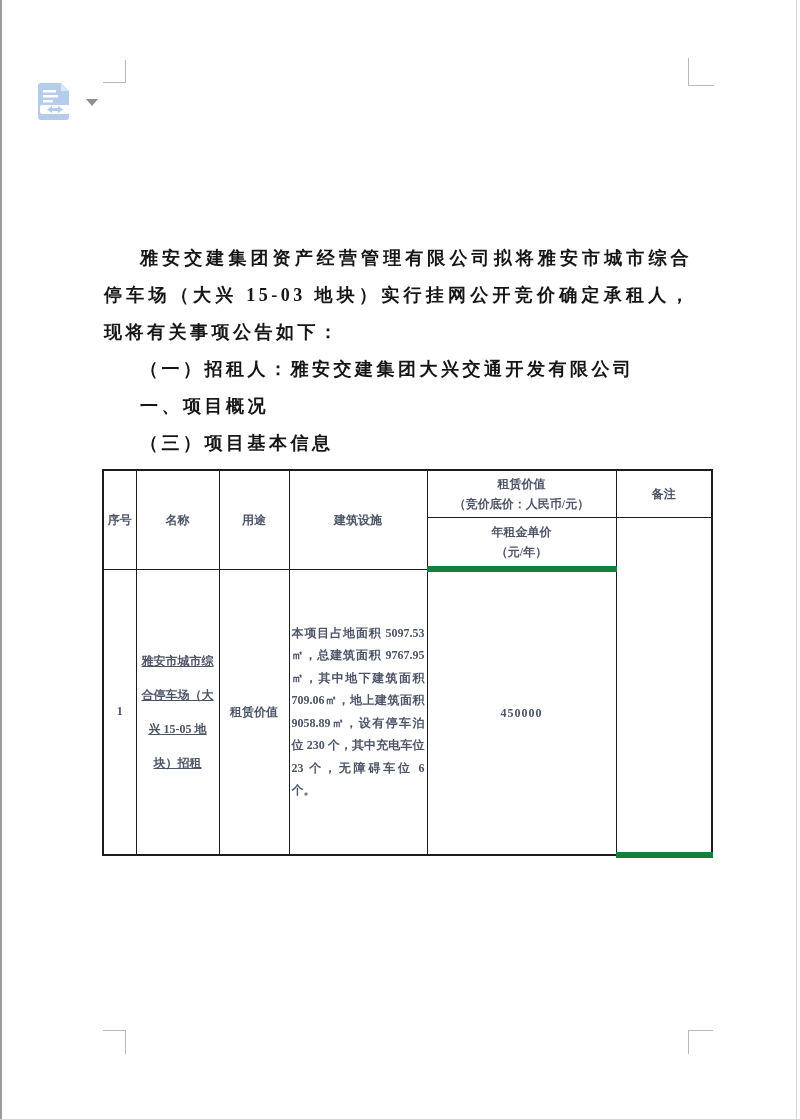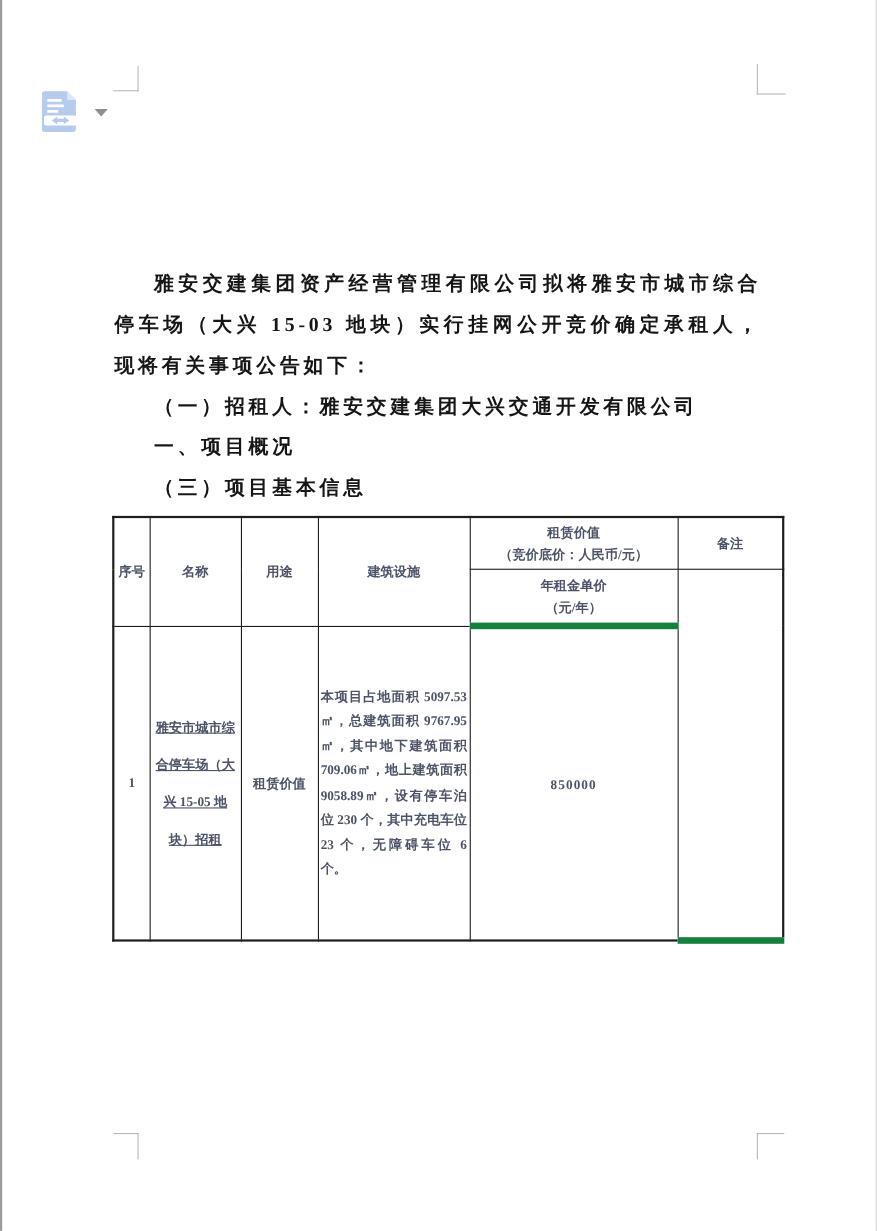--- a/index.html
+++ b/index.html
@@ -128,20 +128,20 @@
             <div>年租金单价</div>
             <div>（元/年）</div>
           </td>
           <td rowspan="2"></td>
         </tr>
         <tr class="brow">
           <td>1</td>
           <td class="cell-name">雅安市城市综合停车场（大兴 15-05 地块）招租</td>
           <td class="cell-use">租赁价值</td>
           <td class="cell-fac">本项目占地面积 5097.53㎡，总建筑面积 9767.95㎡，其中地下建筑面积 709.06㎡，地上建筑面积 9058.89㎡，设有停车泊位 230 个，其中充电车位 23 个，无障碍车位 6 个。</td>
-          <td class="cell-rent">850000</td>
+          <td class="cell-rent">450000</td>
         </tr>
       </tbody>
     </table>
 
   </div>
 
 </div>
 
 </body></html>

